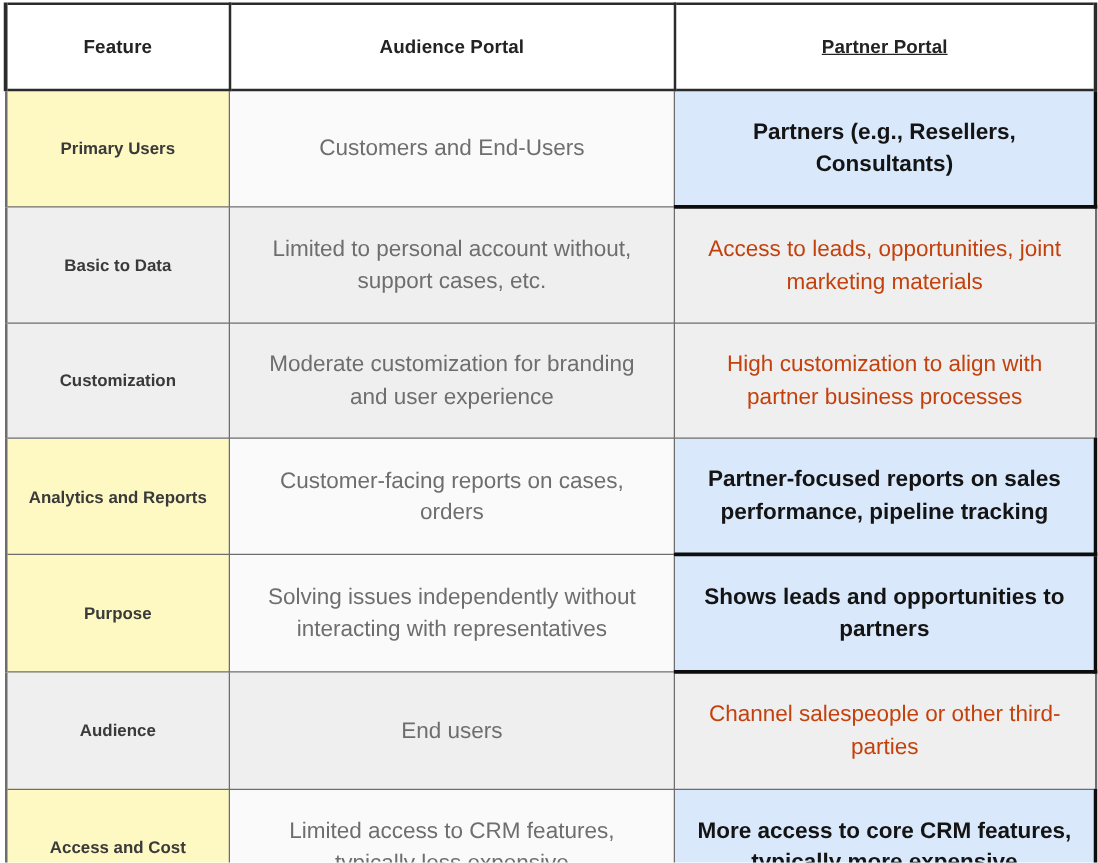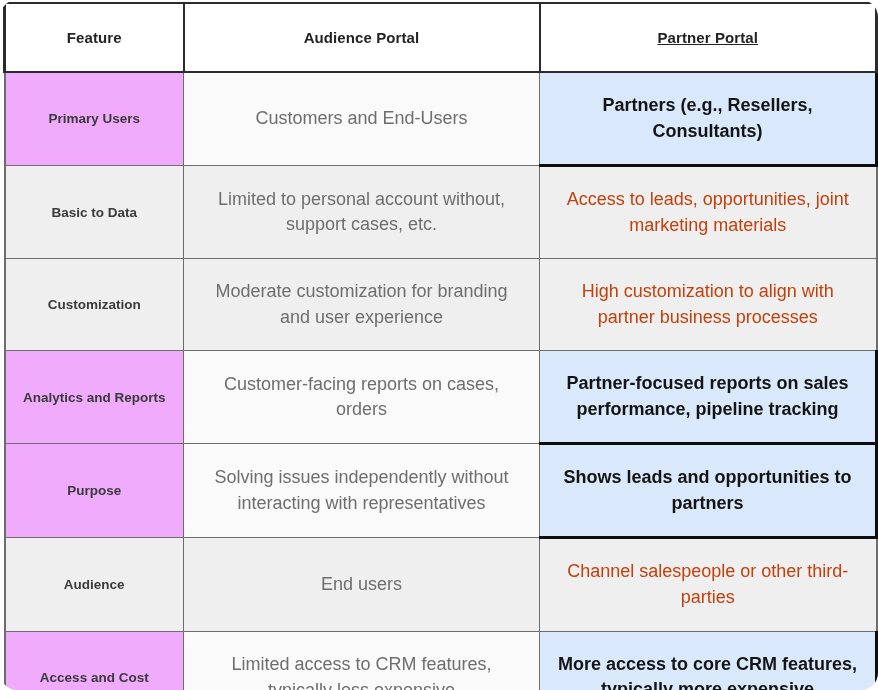--- a/index.html
+++ b/index.html
@@ -14,21 +14,20 @@
     overflow: hidden;
     font-family: "Liberation Sans", sans-serif;
     -webkit-font-smoothing: antialiased;
   }
 
   .table-wrap {
     width: 878px;
     height: 690px;
     position: relative;
     overflow: hidden;
-    border-radius: 17px;
   }
 
   table.compare {
     border-collapse: collapse;
     table-layout: fixed;
     width: 872px;
     margin: 2px 3px 0 3px;
   }
 
   col.c-feature  { width: 179px; }
@@ -86,21 +85,21 @@
     background: #d9e9fb !important;
     color: #141414;
     font-weight: bold;
     border-top: 1px solid #0d0d0d;
     border-bottom: 3px solid #0d0d0d;
     border-right: 3px solid #0d0d0d;
     border-left: 1px solid #6d6d6d;
   }
 
   
-  tbody tr.odd  td.feature  { background: #f0abfc; }
+  tbody tr.odd  td.feature  { background: #fef9c3; }
   tbody tr.odd  td.customer { background: #fafafa; }
   tbody tr.odd  td.partner  { background: #fafafa; }
 
   tbody tr.even td.feature  { background: #efefef; }
   tbody tr.even td.customer { background: #efefef; }
   tbody tr.even td.partner  { background: #efefef; }
 
   
   .caption-sliver {
     position: absolute;

